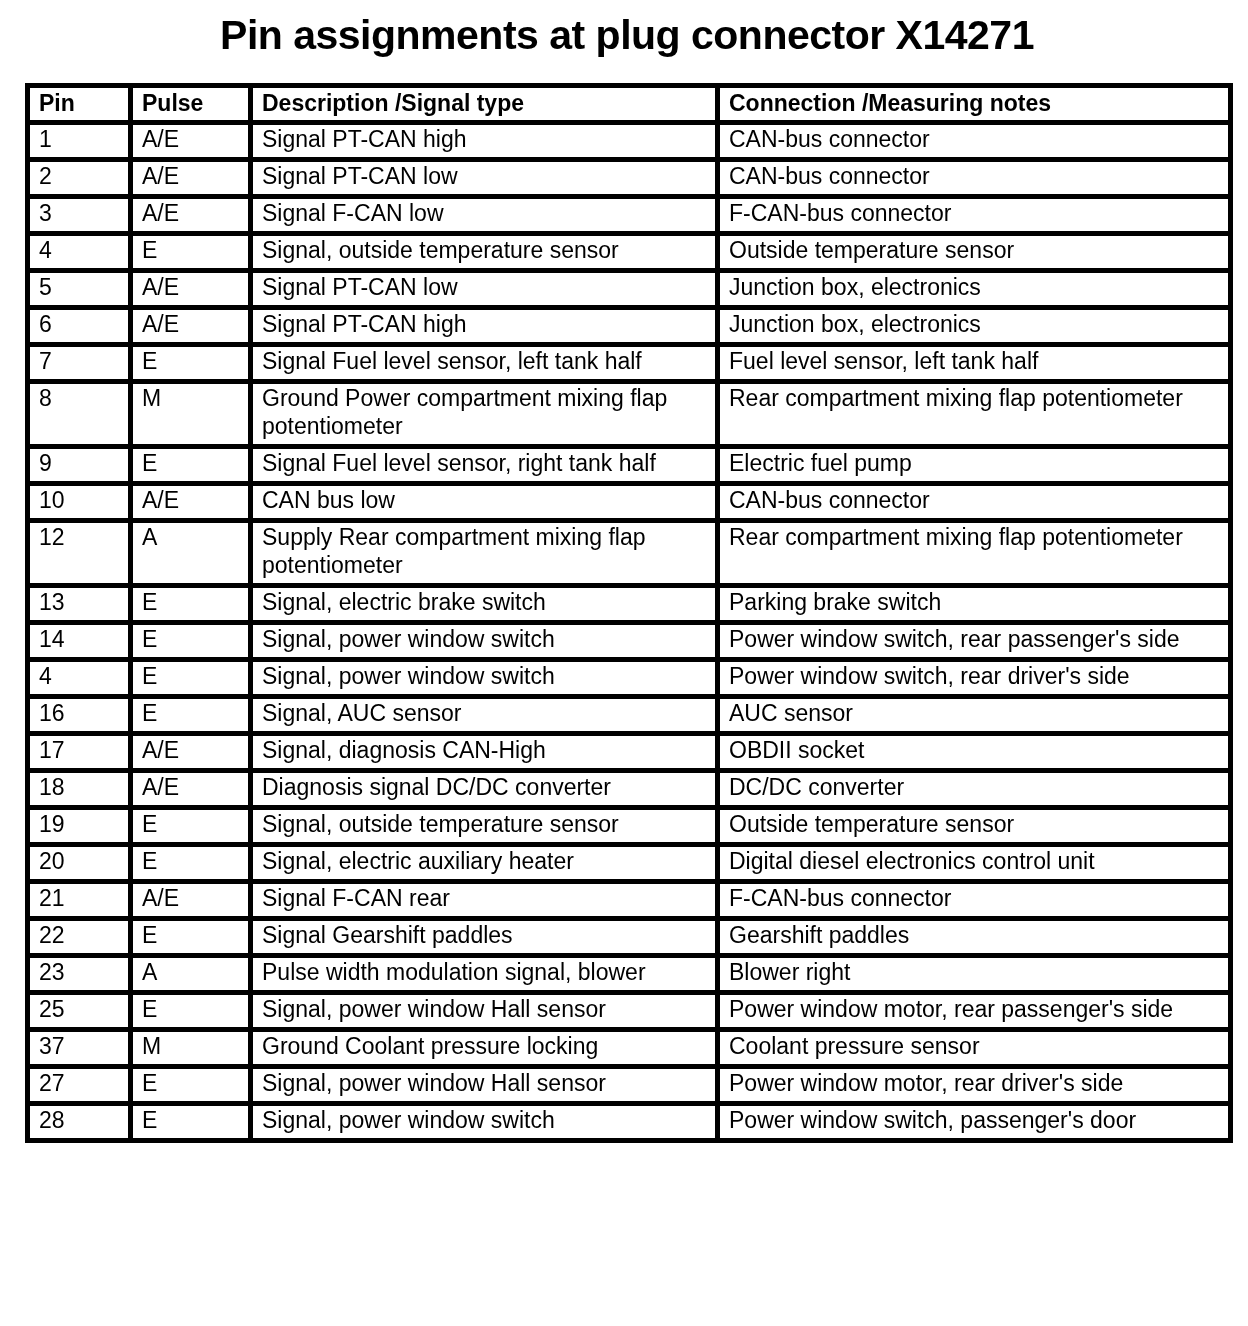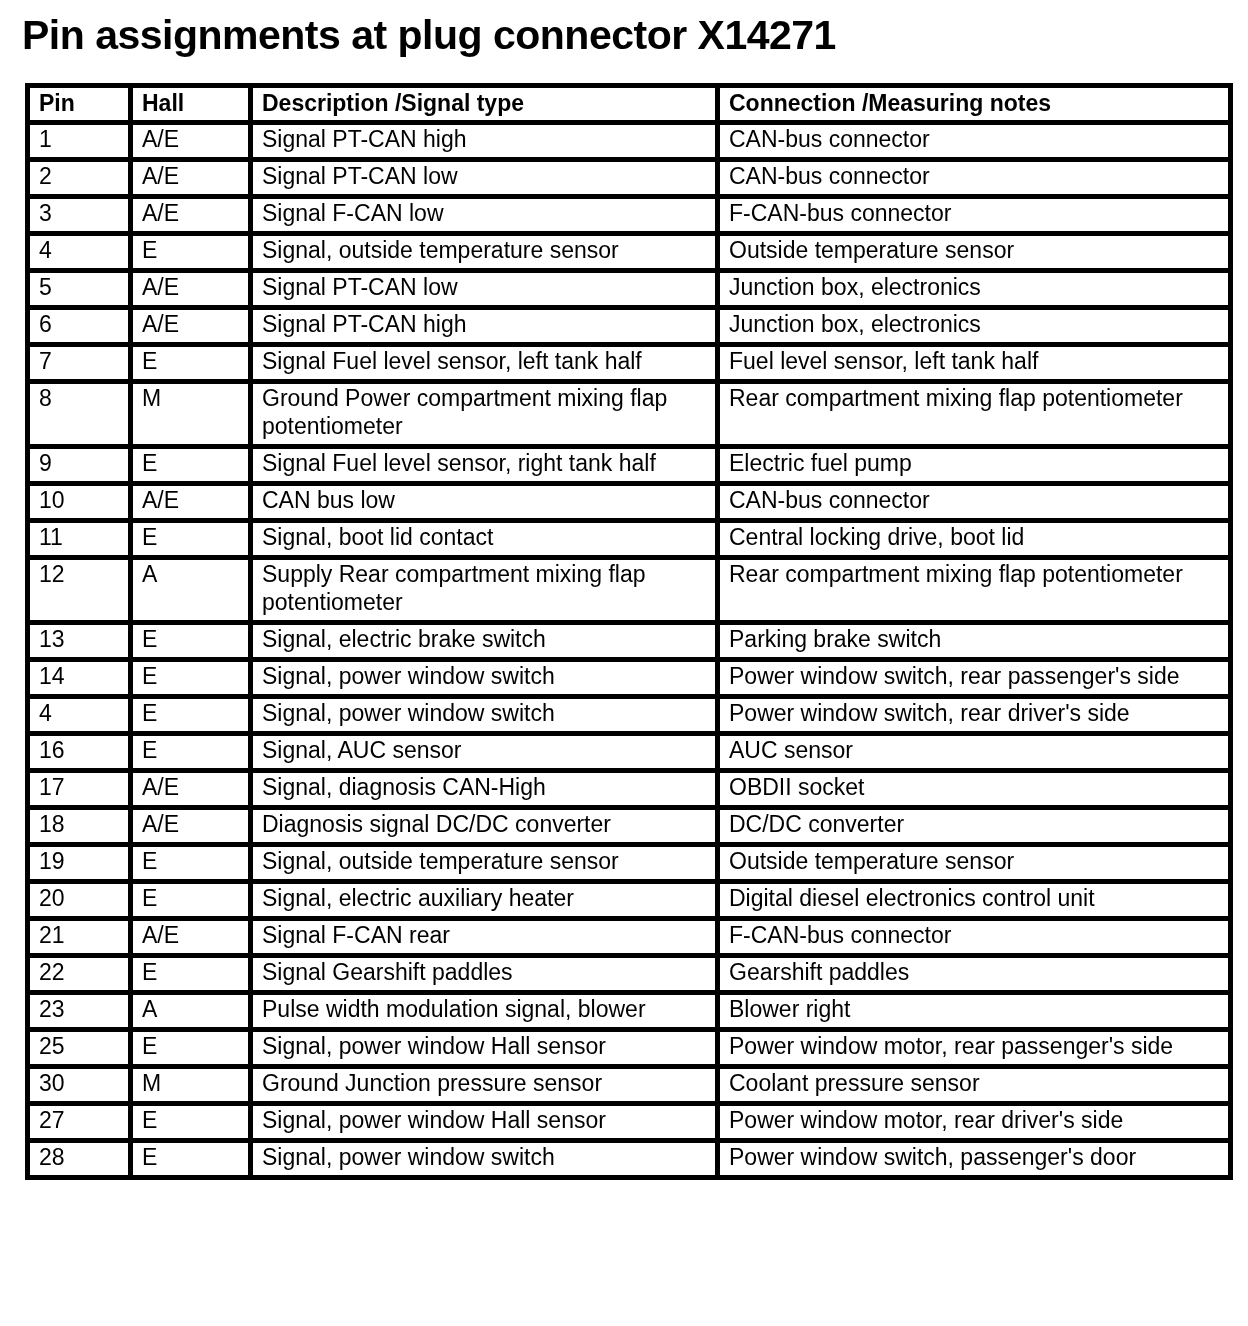--- a/index.html
+++ b/index.html
@@ -12,20 +12,21 @@
   .page {
     width: 1248px;
     box-sizing: border-box;
     padding: 8px 16px 10px 20px;
   }
   h1.page-title {
     font-size: 41px;
     font-weight: bold;
     letter-spacing: -0.5px;
     margin: 4px 0 24px 2px;
+    text-align: center;
   }
   table.pin-table {
     border-collapse: collapse;
     table-layout: fixed;
     width: 1208px;
     margin-left: 5px;
   }
   table.pin-table th,
   table.pin-table td {
     border: 5px solid #000000;
@@ -56,21 +57,21 @@
   <table class="pin-table">
     <colgroup>
       <col class="col-pin">
       <col class="col-type">
       <col class="col-desc">
       <col class="col-conn">
     </colgroup>
     <thead>
       <tr>
         <th>Pin</th>
-        <th>Hall</th>
+        <th>Pulse</th>
         <th>Description /Signal type</th>
         <th>Connection /Measuring notes</th>
       </tr>
     </thead>
     <tbody id="table-body">
         <tr>
           <td>1</td>
           <td>A/E</td>
           <td>Signal PT-CAN high</td>
           <td>CAN-bus connector</td>
@@ -123,26 +124,20 @@
           <td>Signal Fuel level sensor, right tank half</td>
           <td>Electric fuel pump</td>
         </tr>
         <tr>
           <td>10</td>
           <td>A/E</td>
           <td>CAN bus low</td>
           <td>CAN-bus connector</td>
         </tr>
         <tr>
-          <td>11</td>
-          <td>E</td>
-          <td>Signal, boot lid contact</td>
-          <td>Central locking drive, boot lid</td>
-        </tr>
-        <tr>
           <td>12</td>
           <td>A</td>
           <td>Supply Rear compartment mixing flap potentiometer</td>
           <td>Rear compartment mixing flap potentiometer</td>
         </tr>
         <tr>
           <td>13</td>
           <td>E</td>
           <td>Signal, electric brake switch</td>
           <td>Parking brake switch</td>
@@ -207,23 +202,23 @@
           <td>Pulse width modulation signal, blower</td>
           <td>Blower right</td>
         </tr>
         <tr>
           <td>25</td>
           <td>E</td>
           <td>Signal, power window Hall sensor</td>
           <td>Power window motor, rear passenger's side</td>
         </tr>
         <tr>
-          <td>30</td>
+          <td>37</td>
           <td>M</td>
-          <td>Ground Junction pressure sensor</td>
+          <td>Ground Coolant pressure locking</td>
           <td>Coolant pressure sensor</td>
         </tr>
         <tr>
           <td>27</td>
           <td>E</td>
           <td>Signal, power window Hall sensor</td>
           <td>Power window motor, rear driver's side</td>
         </tr>
         <tr>
           <td>28</td>

